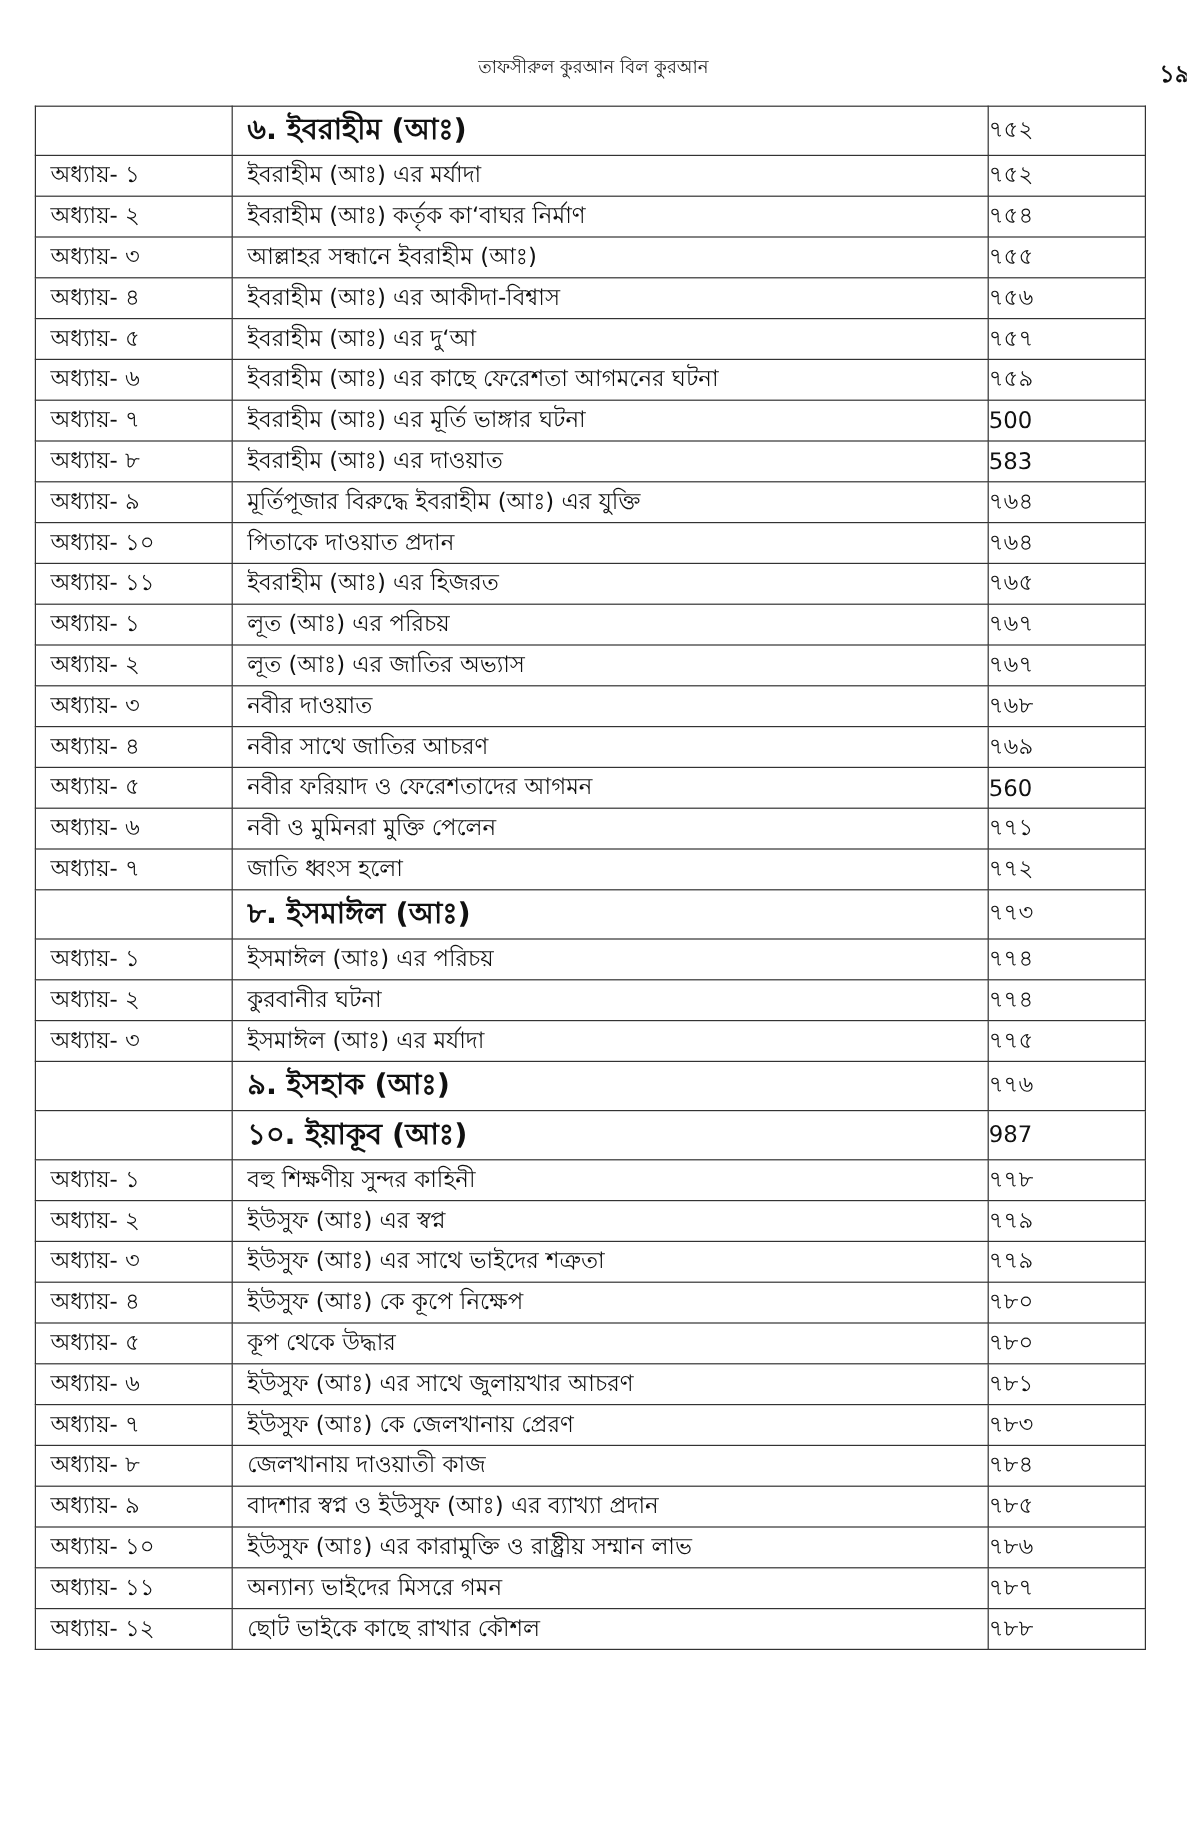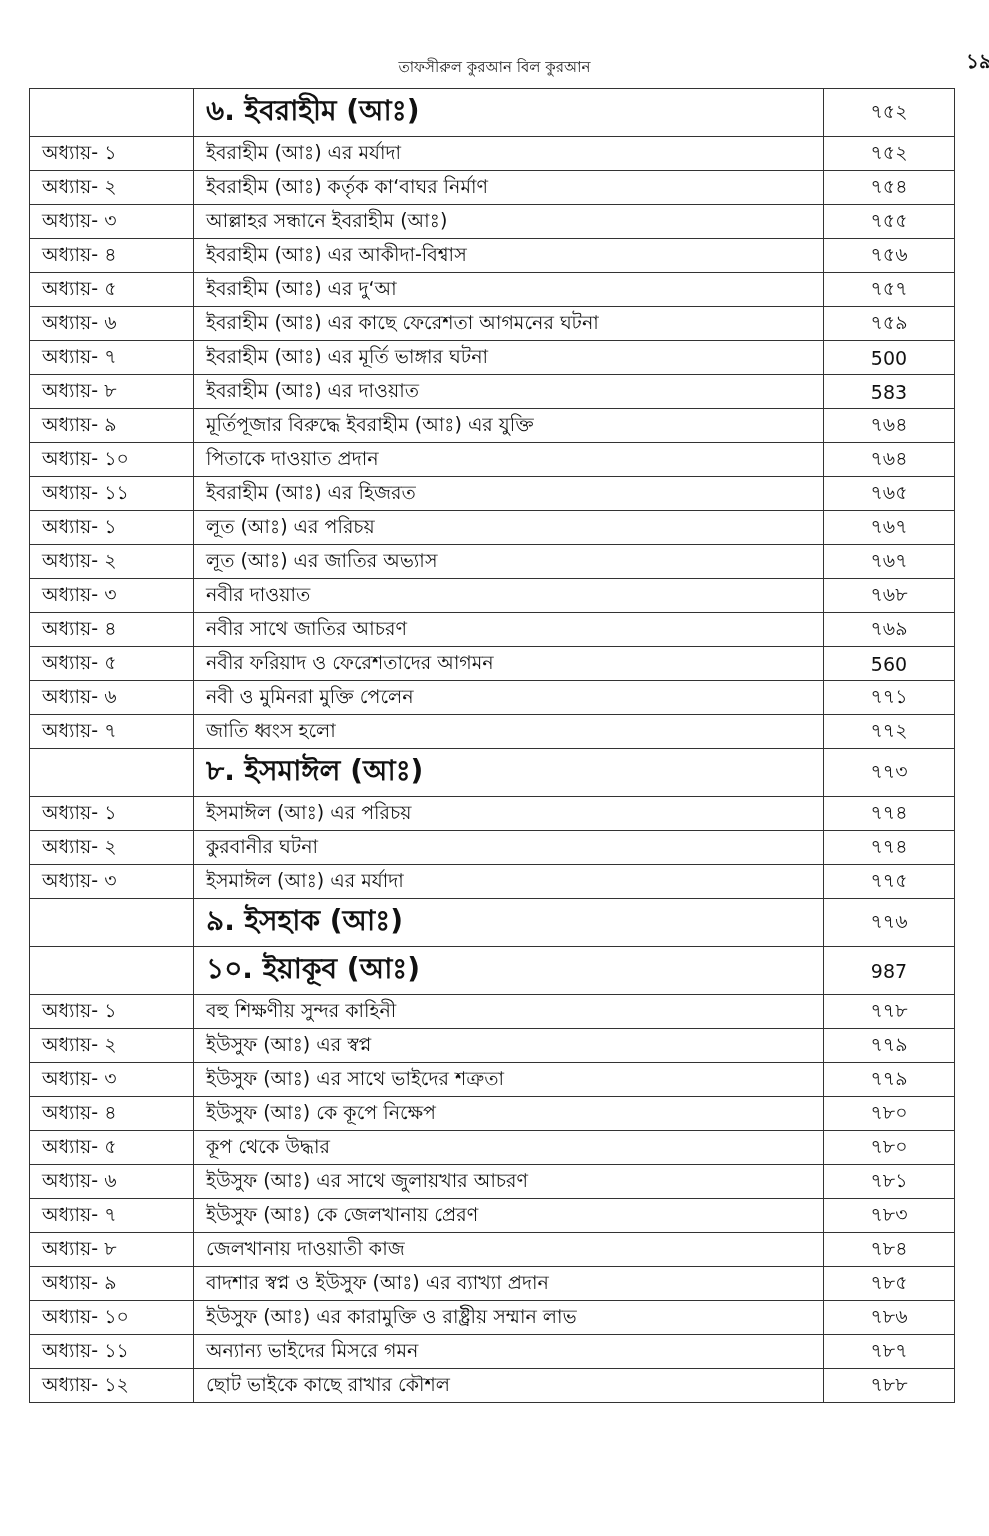--- a/index.html
+++ b/index.html
@@ -1,27 +1,27 @@
 <!DOCTYPE html>
 <html><head>
 <meta charset="utf-8">
 <style>
   html, body { margin:0; padding:0; background:#ffffff; }
   body { width:989px; height:1536px; position:relative; overflow:hidden;
          font-family:"DejaVu Sans", "Liberation Sans", sans-serif; color:#111; }
-  .running-head { position:absolute; top:55px; left:0; width:989px; text-align:center;
+  .running-head { position:absolute; top:44px; left:0; width:989px; text-align:center;
          font-size:15px; color:#222; }
   .page-num { position:absolute; top:46px; left:966px; font-size:20px; font-weight:bold; white-space:nowrap; }
   table.toc { position:absolute; top:88px; left:29px; width:925px; border-collapse:collapse; table-layout:fixed; }
   table.toc td { border:1.5px solid #333; padding:0 0 0 12px; vertical-align:middle; overflow:hidden; white-space:nowrap; }
   col.c1 { width:164px; } col.c2 { width:630px; } col.c3 { width:131px; }
   tr.chap td { height:33px; font-size:19px; }
   tr.sect td { height:40px; }
-  tr.sect td.title { font-size:28px; font-weight:bold; }
-  td.page { text-align:center; padding:0 !important; font-size:19px;margin-top:17px; }
+  tr.sect td.title { font-size:24px; font-weight:bold; }
+  td.page { padding:0 !important; font-size:19px;margin-top:17px; }
 </style>
 </head>
 <body>
 
 <div class="running-head">তাফসীরুল কুরআন বিল কুরআন</div>
 <div class="page-num">১৯</div>
 
 <table class="toc">
   <colgroup>
       <col class="c1">

